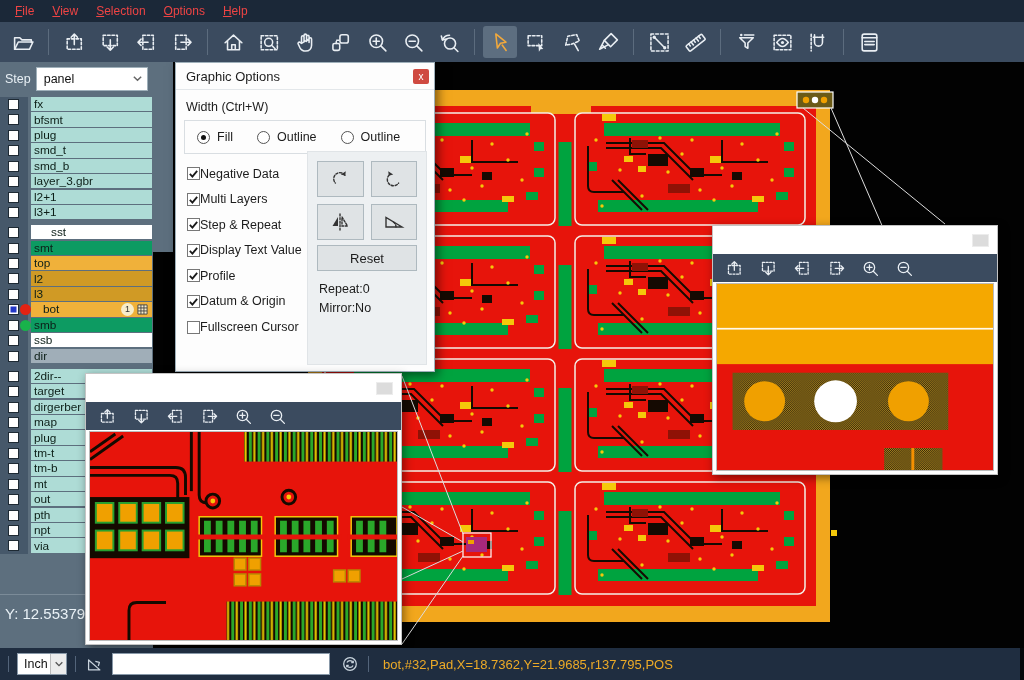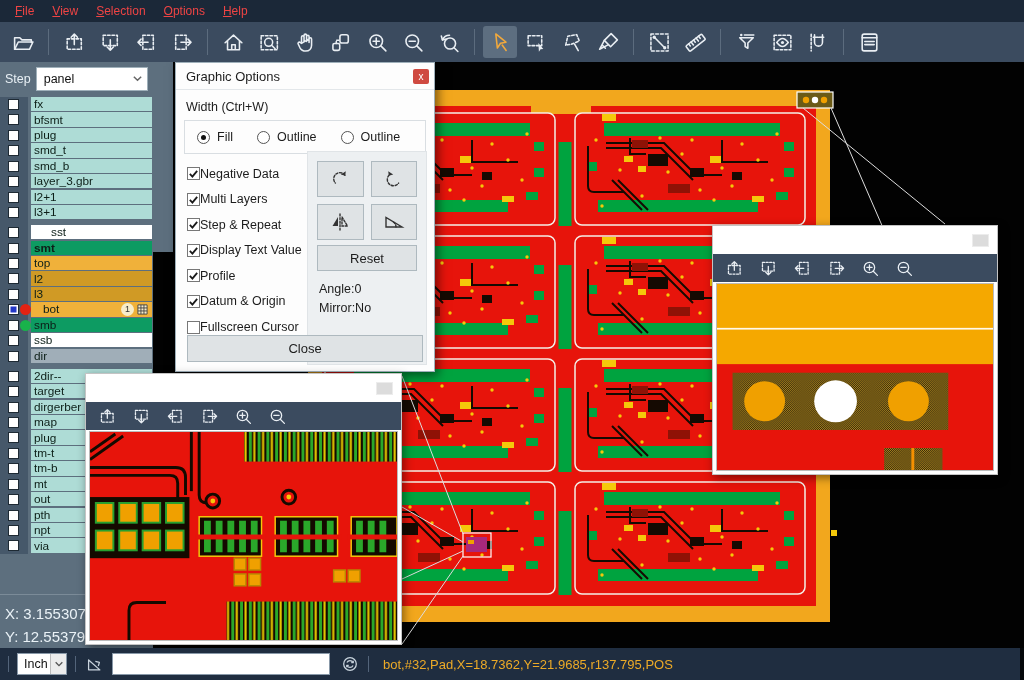--- a/index.html
+++ b/index.html
@@ -463,21 +463,21 @@
       </div>
       <div class="group-gap"></div>
       <div class="layer-row">
         <div class="lr-check"></div>
         <div class="lr-name" style="background: rgb(255, 255, 255); padding-left: 20px;">
           <span>sst</span>
         </div>
       </div>
       <div class="layer-row">
         <div class="lr-check"></div>
-        <div class="lr-name" style="background: rgb(13, 155, 98); font-weight: bold;">
+        <div class="lr-name" style="background: rgb(13, 155, 98);">
           <span>smt</span>
         </div>
       </div>
       <div class="layer-row">
         <div class="lr-check"></div>
         <div class="lr-name" style="background: rgb(240, 177, 58);">
           <span>top</span>
         </div>
       </div>
       <div class="layer-row">
@@ -590,21 +590,20 @@
         </div>
       </div>
       <div class="layer-row">
         <div class="lr-check"></div>
         <div class="lr-name" style="background: rgb(174, 220, 214);">
           <span>via</span>
         </div>
       </div>
     </div>
   <div class="coords">
-    <div>X: 3.155307</div>
     <div>Y: 12.553794</div>
   </div>
 </div>
 
 <div class="dialog">
   <div class="dlg-title">Graphic Options</div>
   <div class="dlg-close">x</div>
   <div class="dlg-width">Width (Ctrl+W)</div>
   <div class="radio-box" id="radio-box">
       <div class="radio">
@@ -696,24 +695,23 @@
           </svg>
         </div>
         <div class="tfbtn">
           <svg viewBox="0 0 22 22">
             <path d="M3 16h16L3 6.5z"></path>
             <path d="M13 16a6 6 0 00-3-5.2" stroke-dasharray="2 1.6"></path>
           </svg>
         </div>
       </div>
     <div class="reset-btn">Reset</div>
-    <div class="angle-line">Angle:0</div>
+    <div class="angle-line">Repeat:0</div>
     <div class="mirror-line">Mirror:No</div>
   </div>
-  <div class="close-btn">Close</div>
 </div>
 
 <div class="magwin" id="mag1">
   <div class="mag-title">
     <div class="mag-btn"></div>
   </div>
   <div class="mag-toolbar">
       <div class="tbtn">
         <span style="display:flex">
           <svg viewBox="0 0 22 22">

